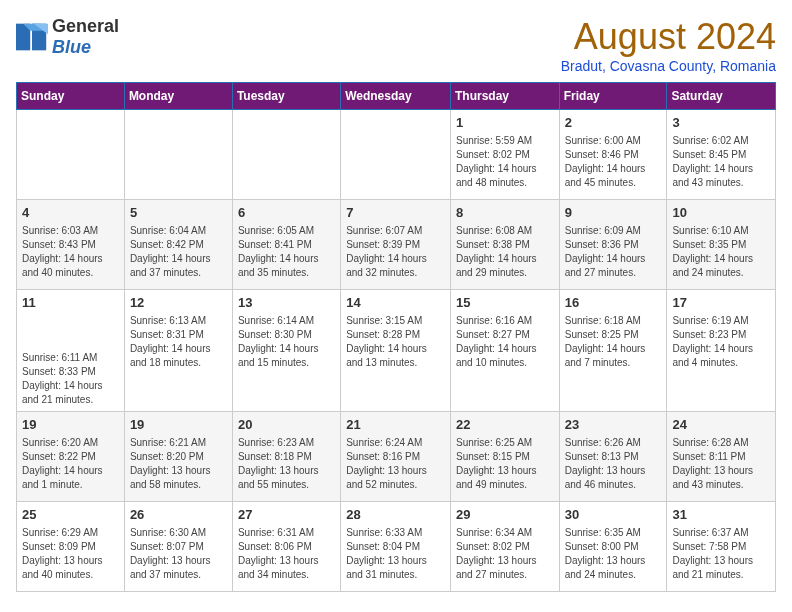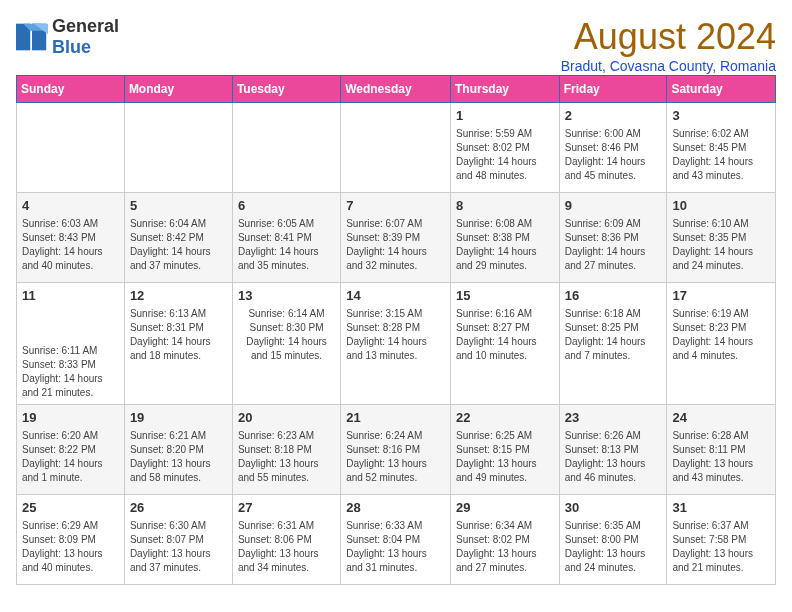--- a/index.html
+++ b/index.html
@@ -7,21 +7,21 @@
       font-family: Arial, sans-serif;
       background: #fff;
       width: 792px;
       min-height: 612px;
       padding: 16px;
     }
     .header-area {
       display: flex;
       justify-content: space-between;
       align-items: flex-start;
-      margin-bottom: 1px;
+      margin-bottom: 8px;
     }
     .logo {
       display: flex;
       align-items: center;
       gap: 4px;
     }
     .logo-icon {
       width: 32px;
       height: 28px;
     }
@@ -36,21 +36,21 @@
     .location {
       font-size: 14px;
       color: #1d4ed8;
     }
     table {
       width: 100%;
       border-collapse: collapse;
       font-size: 11px;
     }
     thead tr {
-      background-color: #ec4899;
+      background-color: #701a75;
       color: #fff;
     }
     thead th {
       padding: 6px 4px;
       text-align: left;
       font-size: 12px;
       font-weight: bold;
       border: 1px solid #2a6db5;
     }
     tbody tr {
@@ -90,21 +90,21 @@
   <div class="logo">
     <svg class="logo-icon" viewBox="0 0 36 30">
       <rect x="0" y="0" width="16" height="30" fill="#2a6db5"></rect>
       <rect x="18" y="0" width="16" height="30" fill="#2a6db5"></rect>
       <polygon points="8,0 28,0 36,8 16,8" fill="#5ba3e0"></polygon>
       <polygon points="20,0 36,0 36,12" fill="#87c0f0"></polygon>
     </svg>
     <div>
       <div>
         <span style="font-size:18px;font-weight:bold;color:#333;">General</span><br>
-        <span style="font-size:18px;font-weight:bold;color:#2a6db5;">Blue</span>
+        <span style="font-size:18px;font-weight:bold;color:#2a6db5;font-style:italic;">Blue</span>
       </div>
     </div>
   </div>
   <div class="title-area">
     <div class="month-year">August 2024</div>
     <div class="location">Bradut, Covasna County, Romania</div>
   </div>
 </div>
 
 <table>
@@ -208,21 +208,21 @@
         </td>
         <td>
           <div class="day-number">12</div>
           <div class="day-info" style="white-space: pre-line;">Sunrise: 6:13 AM
 Sunset: 8:31 PM
 Daylight: 14 hours
 and 18 minutes.</div>
         </td>
         <td>
           <div class="day-number">13</div>
-          <div class="day-info" style="white-space: pre-line; text-align: center;">Sunrise: 6:14 AM
+          <div class="day-info" style="white-space: pre-line;">Sunrise: 6:14 AM
 Sunset: 8:30 PM
 Daylight: 14 hours
 and 15 minutes.</div>
         </td>
         <td>
           <div class="day-number">14</div>
           <div class="day-info" style="white-space: pre-line;">Sunrise: 3:15 AM
 Sunset: 8:28 PM
 Daylight: 14 hours
 and 13 minutes.</div>

